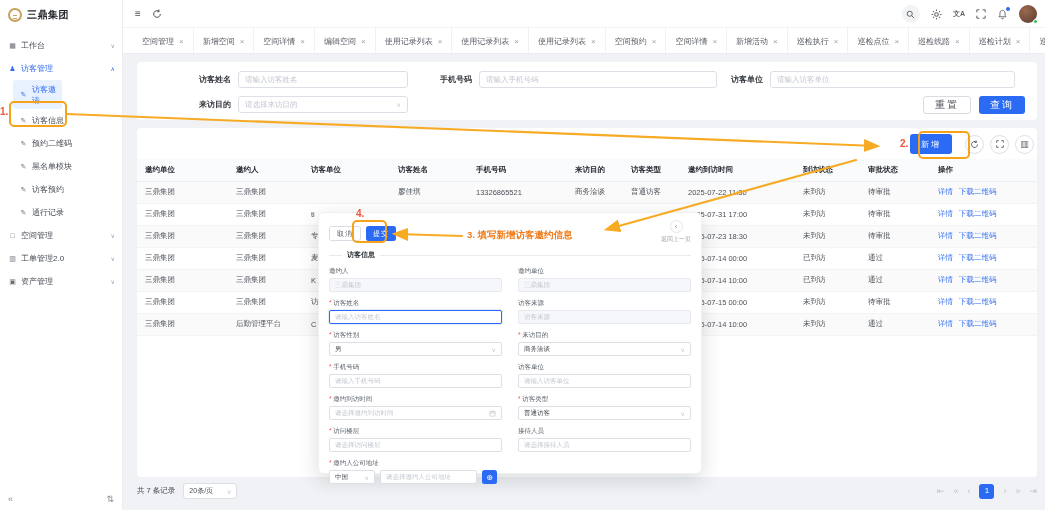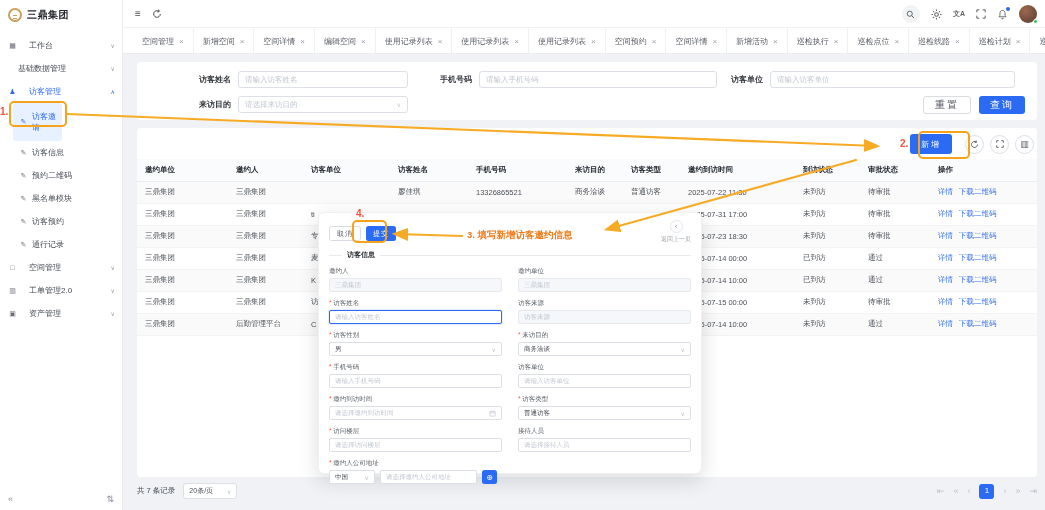--- a/index.html
+++ b/index.html
@@ -11,27 +11,27 @@
   #app{position:relative;width:1045px;height:510px;background:var(--page-bg);overflow:hidden;}
 
   
   #sidebar{position:absolute;left:0;top:0;width:123px;height:510px;background:#fff;border-right:1px solid #ececec;z-index:2;}
   .logo-row{height:30px;display:flex;align-items:center;gap:5px;padding-left:8px;}
   .logo-circle{width:14px;height:14px;border-radius:50%;border:2px solid #c9a15e;background:#fff;position:relative;flex:none;}
   .logo-circle::after{content:"";position:absolute;left:3px;top:4.5px;width:4px;height:1.5px;background:#c9a15e;box-shadow:0 3px 0 #c9a15e;}
   .logo-text{font-size:10px;font-weight:bold;color:#23262b;letter-spacing:.5px;}
   .menu{padding-top:4px;}
   .side-item{position:relative;display:flex;align-items:center;height:23px;font-size:8px;color:#454a52;cursor:pointer;}
-  .side-item.l1{padding-left:8px;gap:12px;}
+  .side-item.l1{padding-left:8px;gap:4px;}
   .side-item.l2{padding-left:18px;}
   .side-item.l3{padding-left:19px;gap:4px;}
   .side-item .chev{position:absolute;right:7px;font-size:6px;color:#9aa0a8;}
   .s-ico{font-size:7px;color:#6b7077;width:9px;text-align:center;flex:none;}
   .side-item.expanded,.side-item.expanded .s-ico,.side-item.expanded .chev{color:var(--link);}
-  .side-item.l3.selected{margin-left:13px;width:49px;height:38px;padding-left:6px;background:var(--sidebar-active-bg);border-radius:3px;color:var(--link);}
+  .side-item.l3.selected{margin-left:13px;width:49px;height:29px;padding-left:6px;background:var(--sidebar-active-bg);border-radius:3px;color:var(--link);}
   .side-item.l3.selected .s-ico{color:var(--link);}
   .side-footer{position:absolute;bottom:0;left:0;right:0;height:22px;display:flex;align-items:center;justify-content:space-between;padding:0 8px;color:#8a8f99;font-size:9px;}
 
   
   #topbar{position:absolute;left:123px;top:0;right:0;height:28px;background:#fff;border-bottom:1px solid #f0f1f3;z-index:1;}
   .tb-left{position:absolute;left:12px;top:0;height:28px;display:flex;align-items:center;gap:11px;color:#4a4f57;}
   .tb-left .glyph{font-size:10px;line-height:1;cursor:pointer;}
   .tb-right{position:absolute;right:8px;top:0;height:28px;display:flex;align-items:center;gap:11px;}
   .circ-ico{width:18px;height:18px;border-radius:50%;background:#f2f3f5;display:flex;align-items:center;justify-content:center;cursor:pointer;}
   .ico{display:flex;align-items:center;justify-content:center;cursor:pointer;}
@@ -126,24 +126,20 @@
 
   <aside id="sidebar">
     <div class="logo-row">
       <span class="logo-circle"></span>
       <span class="logo-text">三鼎集团</span>
     </div>
     <nav class="menu">
         <div class="side-item l1">
           <span class="s-ico">▦</span>
           <span class="s-label">工作台</span>
-          <span class="chev">∨</span>
-        </div>
-        <div class="side-item l2">
-          <span class="s-label">基础数据管理</span>
           <span class="chev">∨</span>
         </div>
         <div class="side-item l1 expanded">
           <span class="s-ico">♟</span>
           <span class="s-label">访客管理</span>
           <span class="chev">∧</span>
         </div>
         <div class="side-item l3 selected">
           <span class="s-ico">✎</span>
           <span class="s-label">访客邀请</span>

